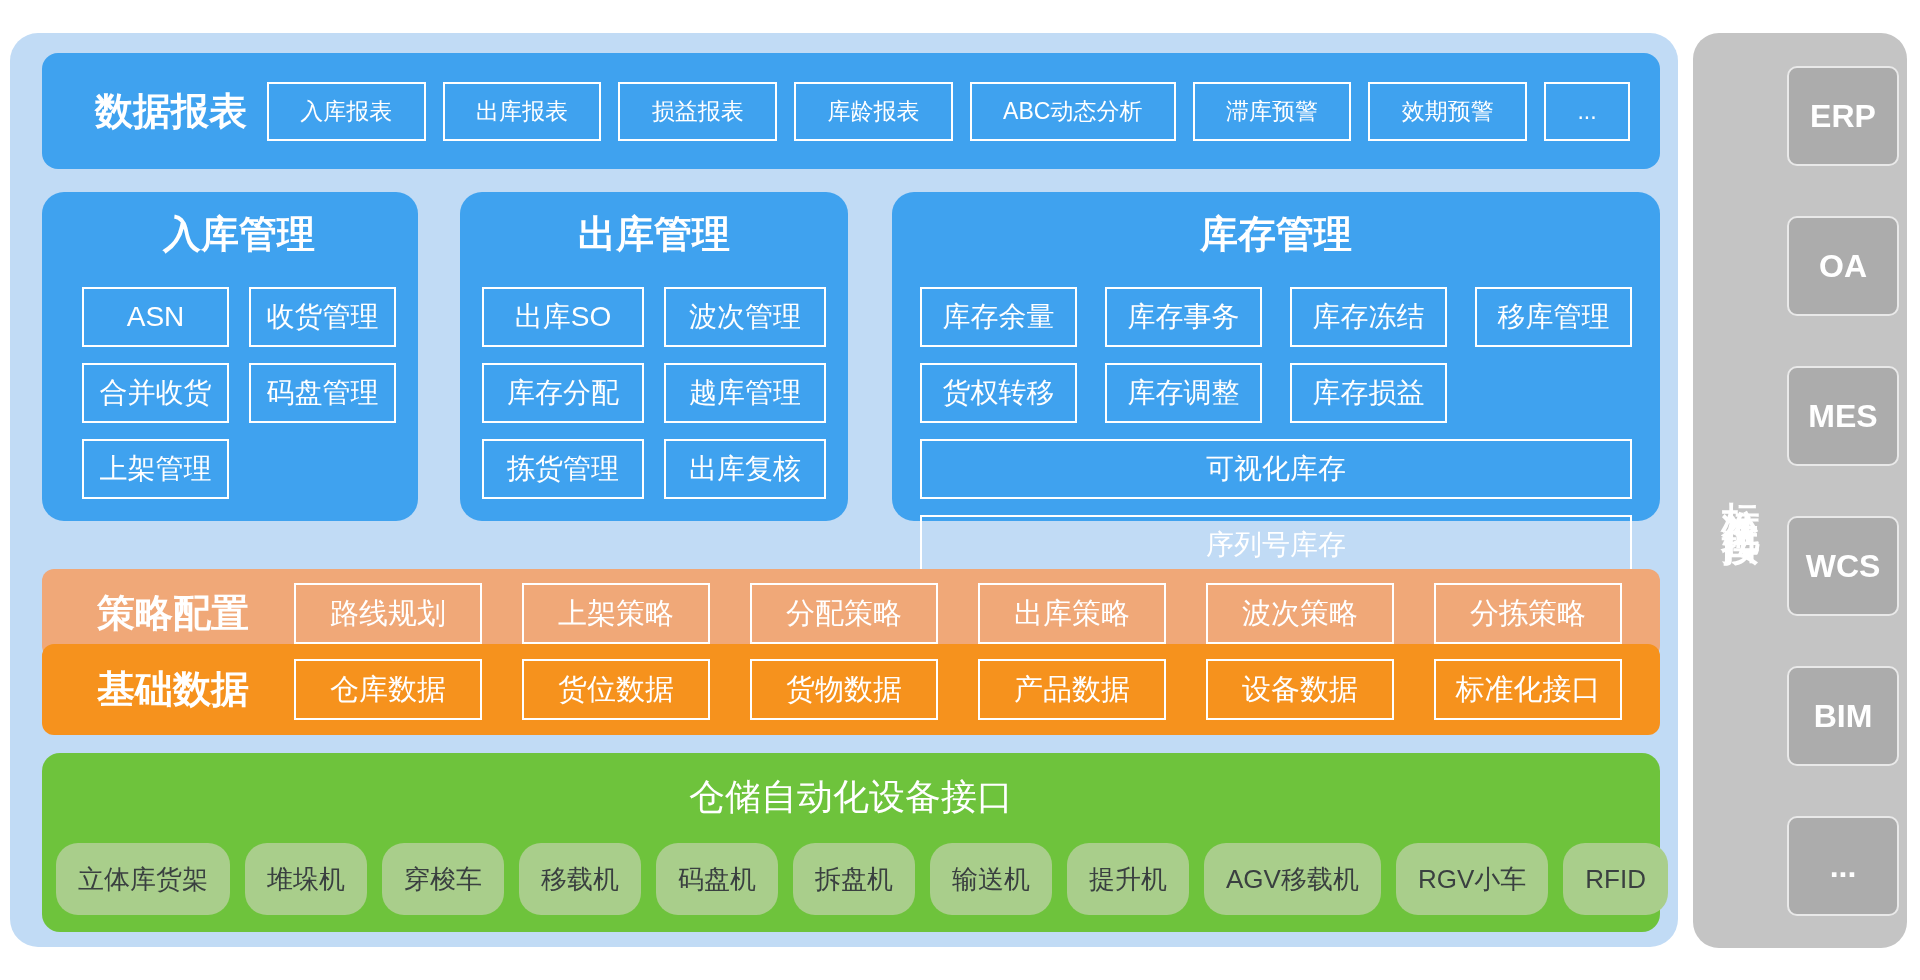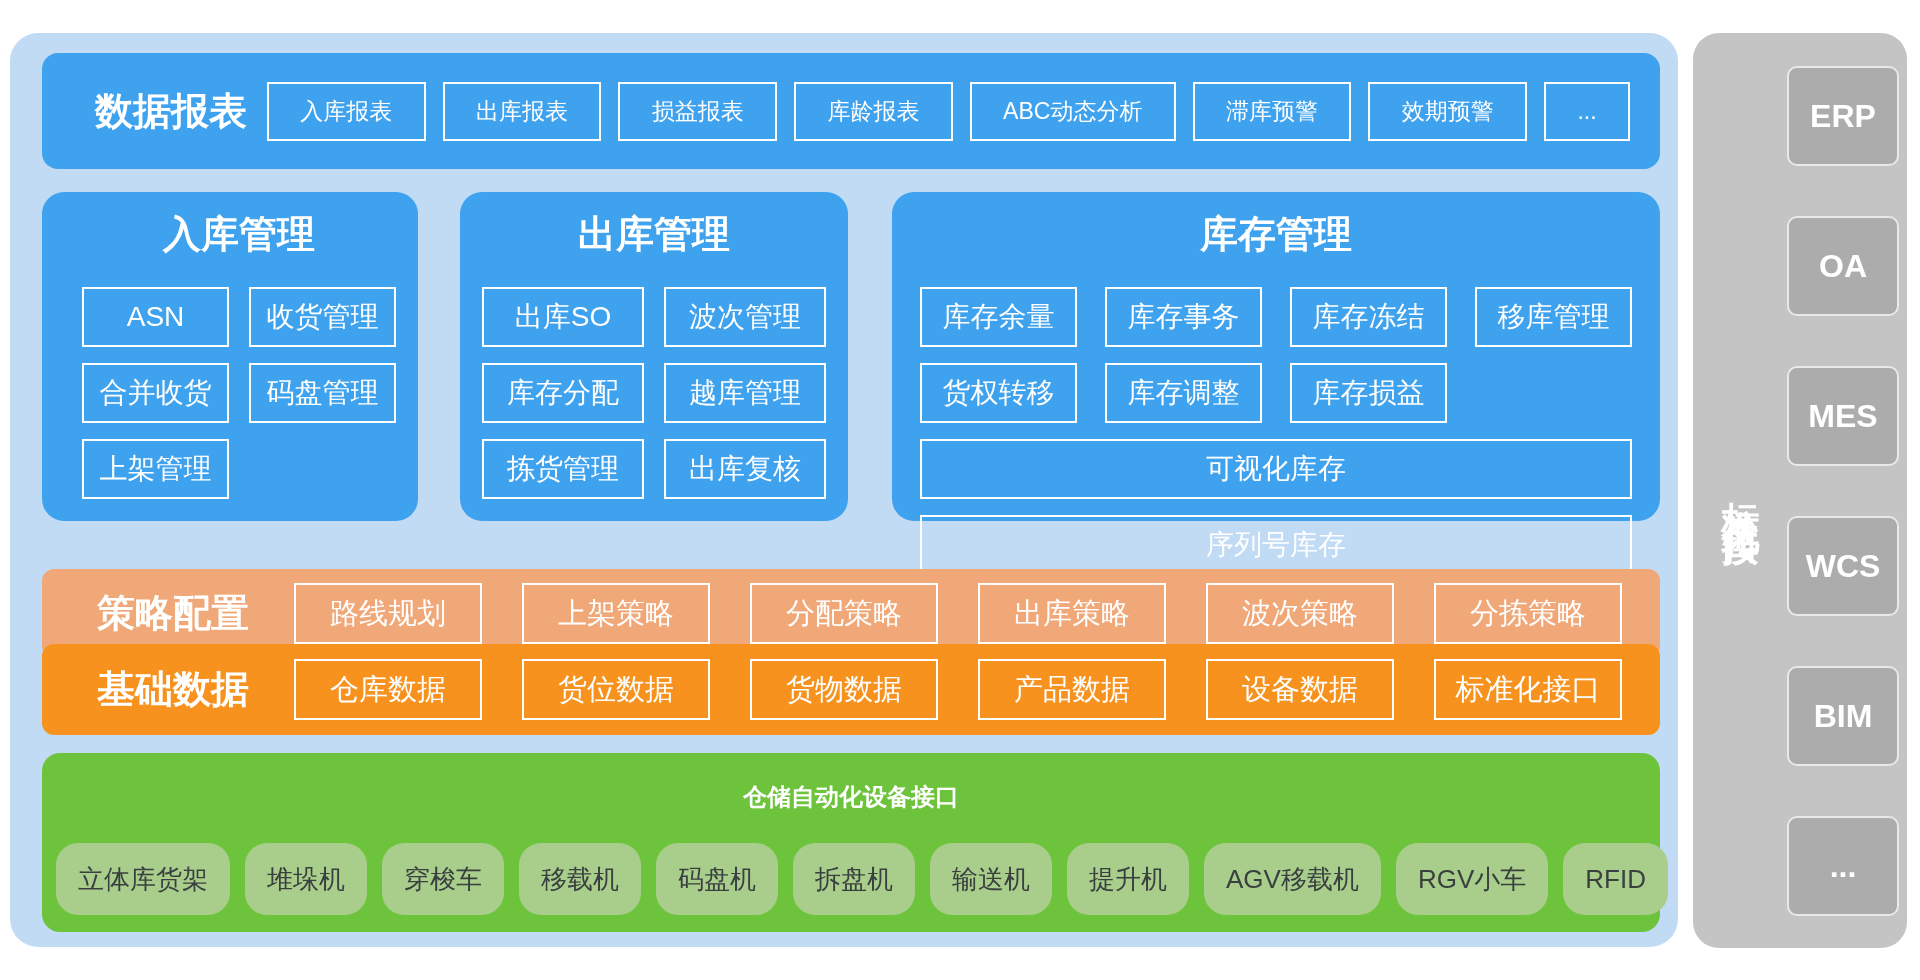--- a/index.html
+++ b/index.html
@@ -70,21 +70,21 @@
     color:#fff;font-size:29px;white-space:nowrap;
   }
 
   
   .automation{
     position:absolute;left:32px;top:720px;width:1618px;height:179px;
     background:var(--green,#6EC33C);border-radius:18px;box-sizing:border-box;
   }
   .automation-title{
     margin:24px 0 0;line-height:40px;text-align:center;
-    font-size:24px;font-weight:700;color:#fff;
+    font-size:36px;font-weight:400;color:#fff;
   }
   .device-row{margin:26px 14px 0;display:flex;gap:15px;height:72px;}
   .device-box{
     flex:1 1 auto;background:var(--green-item-bg,#A9CE8B);border-radius:22px;
     display:flex;align-items:center;justify-content:center;
     color:var(--green-item-text,#3A4040);font-size:26px;white-space:nowrap;padding:0 22px;
   }
 
   
   .interface-panel{

